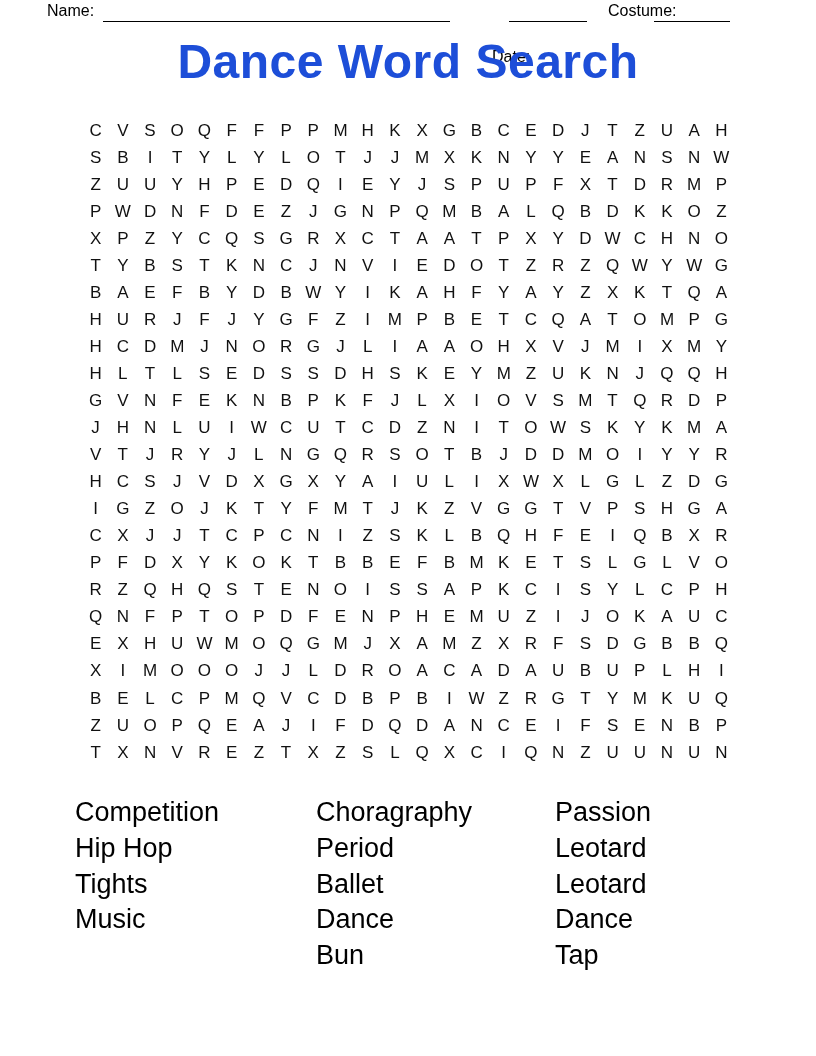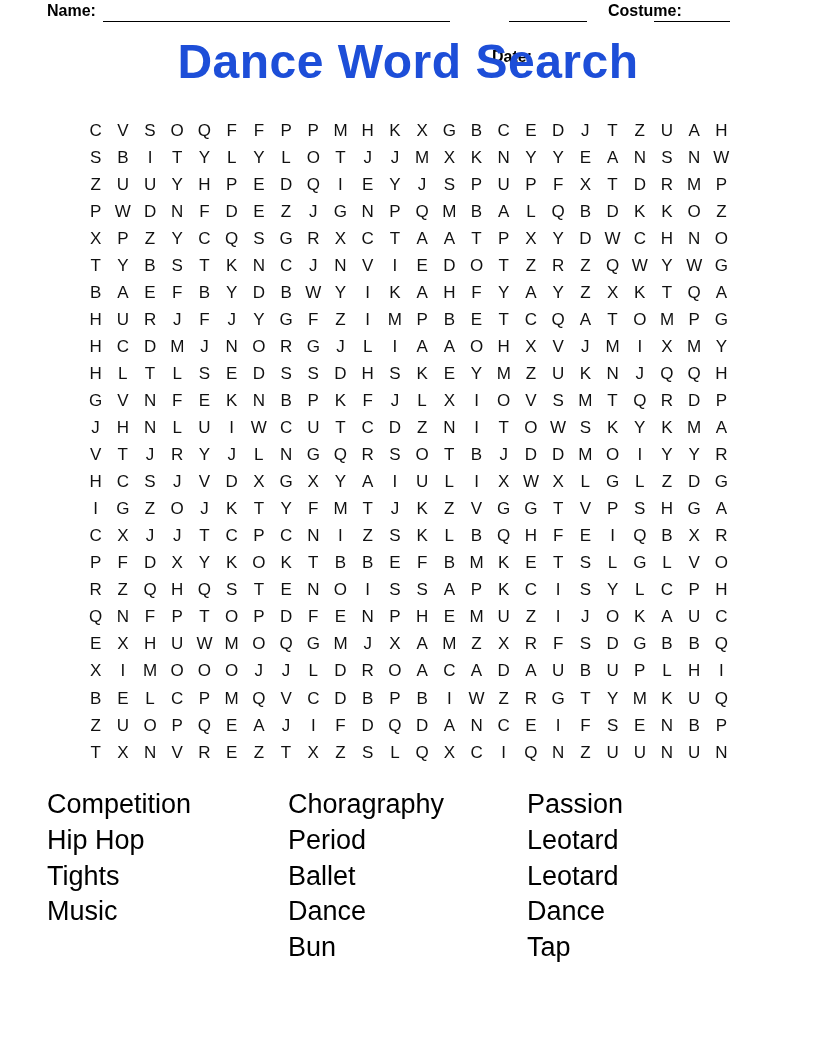--- a/index.html
+++ b/index.html
@@ -17,21 +17,20 @@
     color: #000000;
   }
   
   .hdr-label {
     position: absolute;
     top: 1px;
     font-size: 16px;
     line-height: 20px;
     color: #000;
     white-space: nowrap;
-    font-weight: bold;
   }
   .hdr-line {
     position: absolute;
     top: 0;
     height: 21px;
     border-bottom: 1.5px solid #000;
   }
   #name-label   { left: 47px; }
   #name-line    { left: 103px;  width: 347px; }
   #date-label   { left: 492px; margin-top: 46px; }
@@ -79,21 +78,22 @@
   
   .words {
     position: absolute;
     left: 0;
     top: 779px;
     width: 816px;
     height: 190px;
   }
   .wcol {
     position: absolute;
-    top: 8px;
+    top: 16px;
+    margin-left: 28px;
   }
   #word-col-1 { left: 47px; }
   #word-col-2 { left: 288px; }
   #word-col-3 { left: 527px; }
   .word {
     font-family: "Liberation Sans", "DejaVu Sans", sans-serif;
     font-weight: 500;
     font-size: 27px;
     line-height: 35.8px;
     color: #000;

